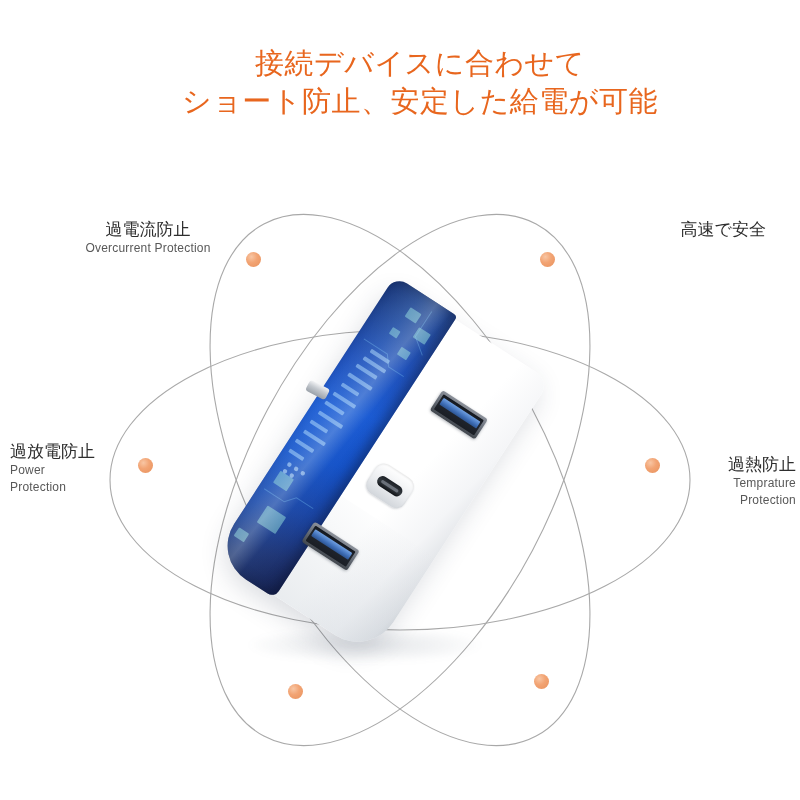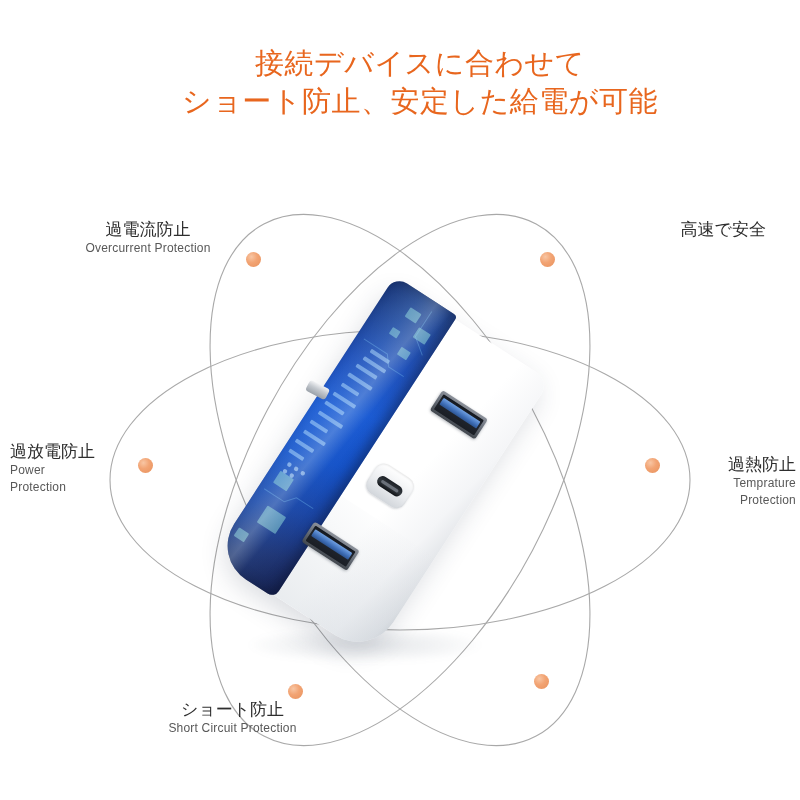--- a/index.html
+++ b/index.html
@@ -371,19 +371,15 @@
     <div class="en">Power
 Protection</div>
   </div>
 
   <div class="feature f-temperature f-left">
     <div class="jp">過熱防止</div>
     <div class="en">Temprature
 Protection</div>
   </div>
 
-  <div class="feature f-short f-center">
-    <div class="jp">ショート防止</div>
-    <div class="en">Short Circuit Protection</div>
-  </div>
 
 
 </div>
 
 </body></html>

